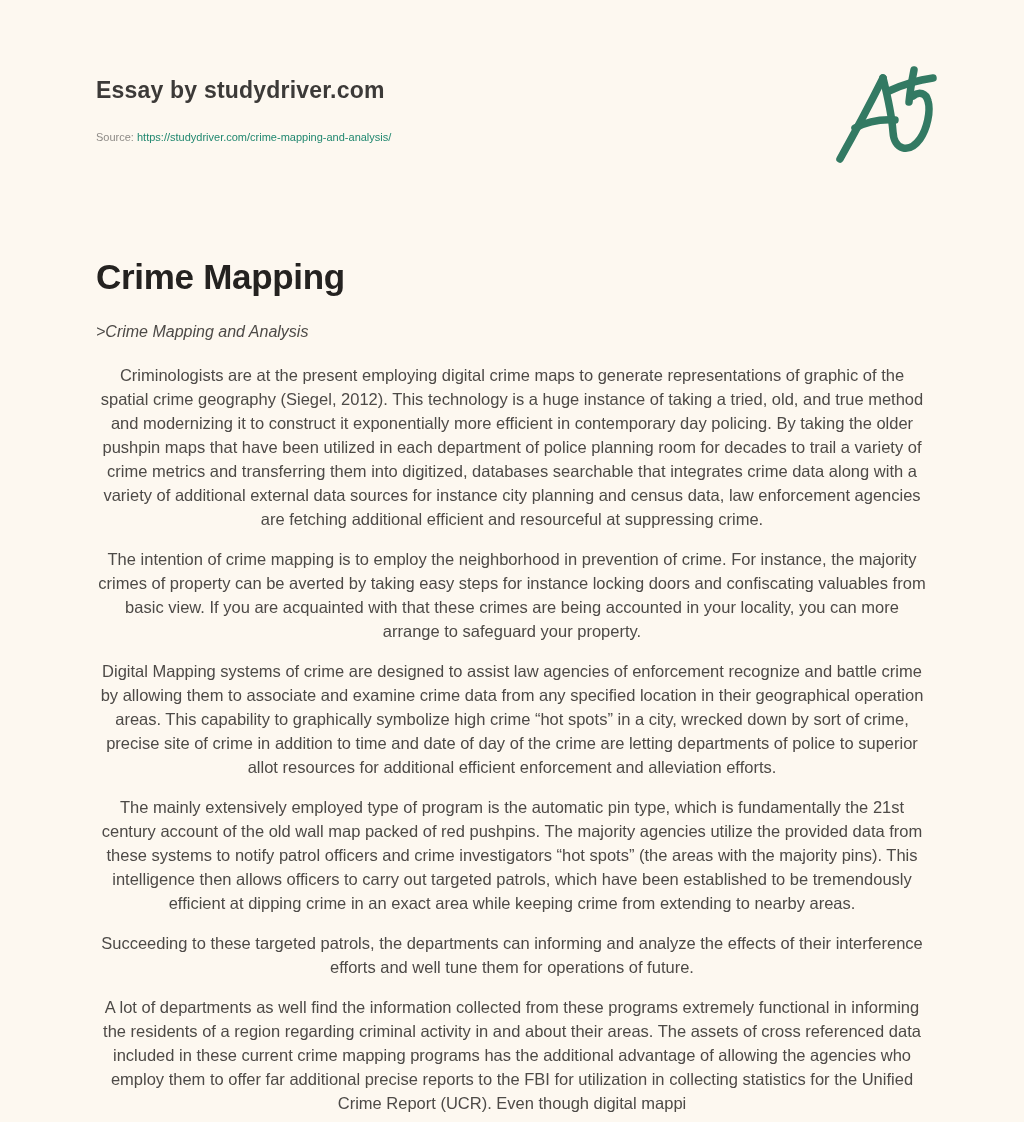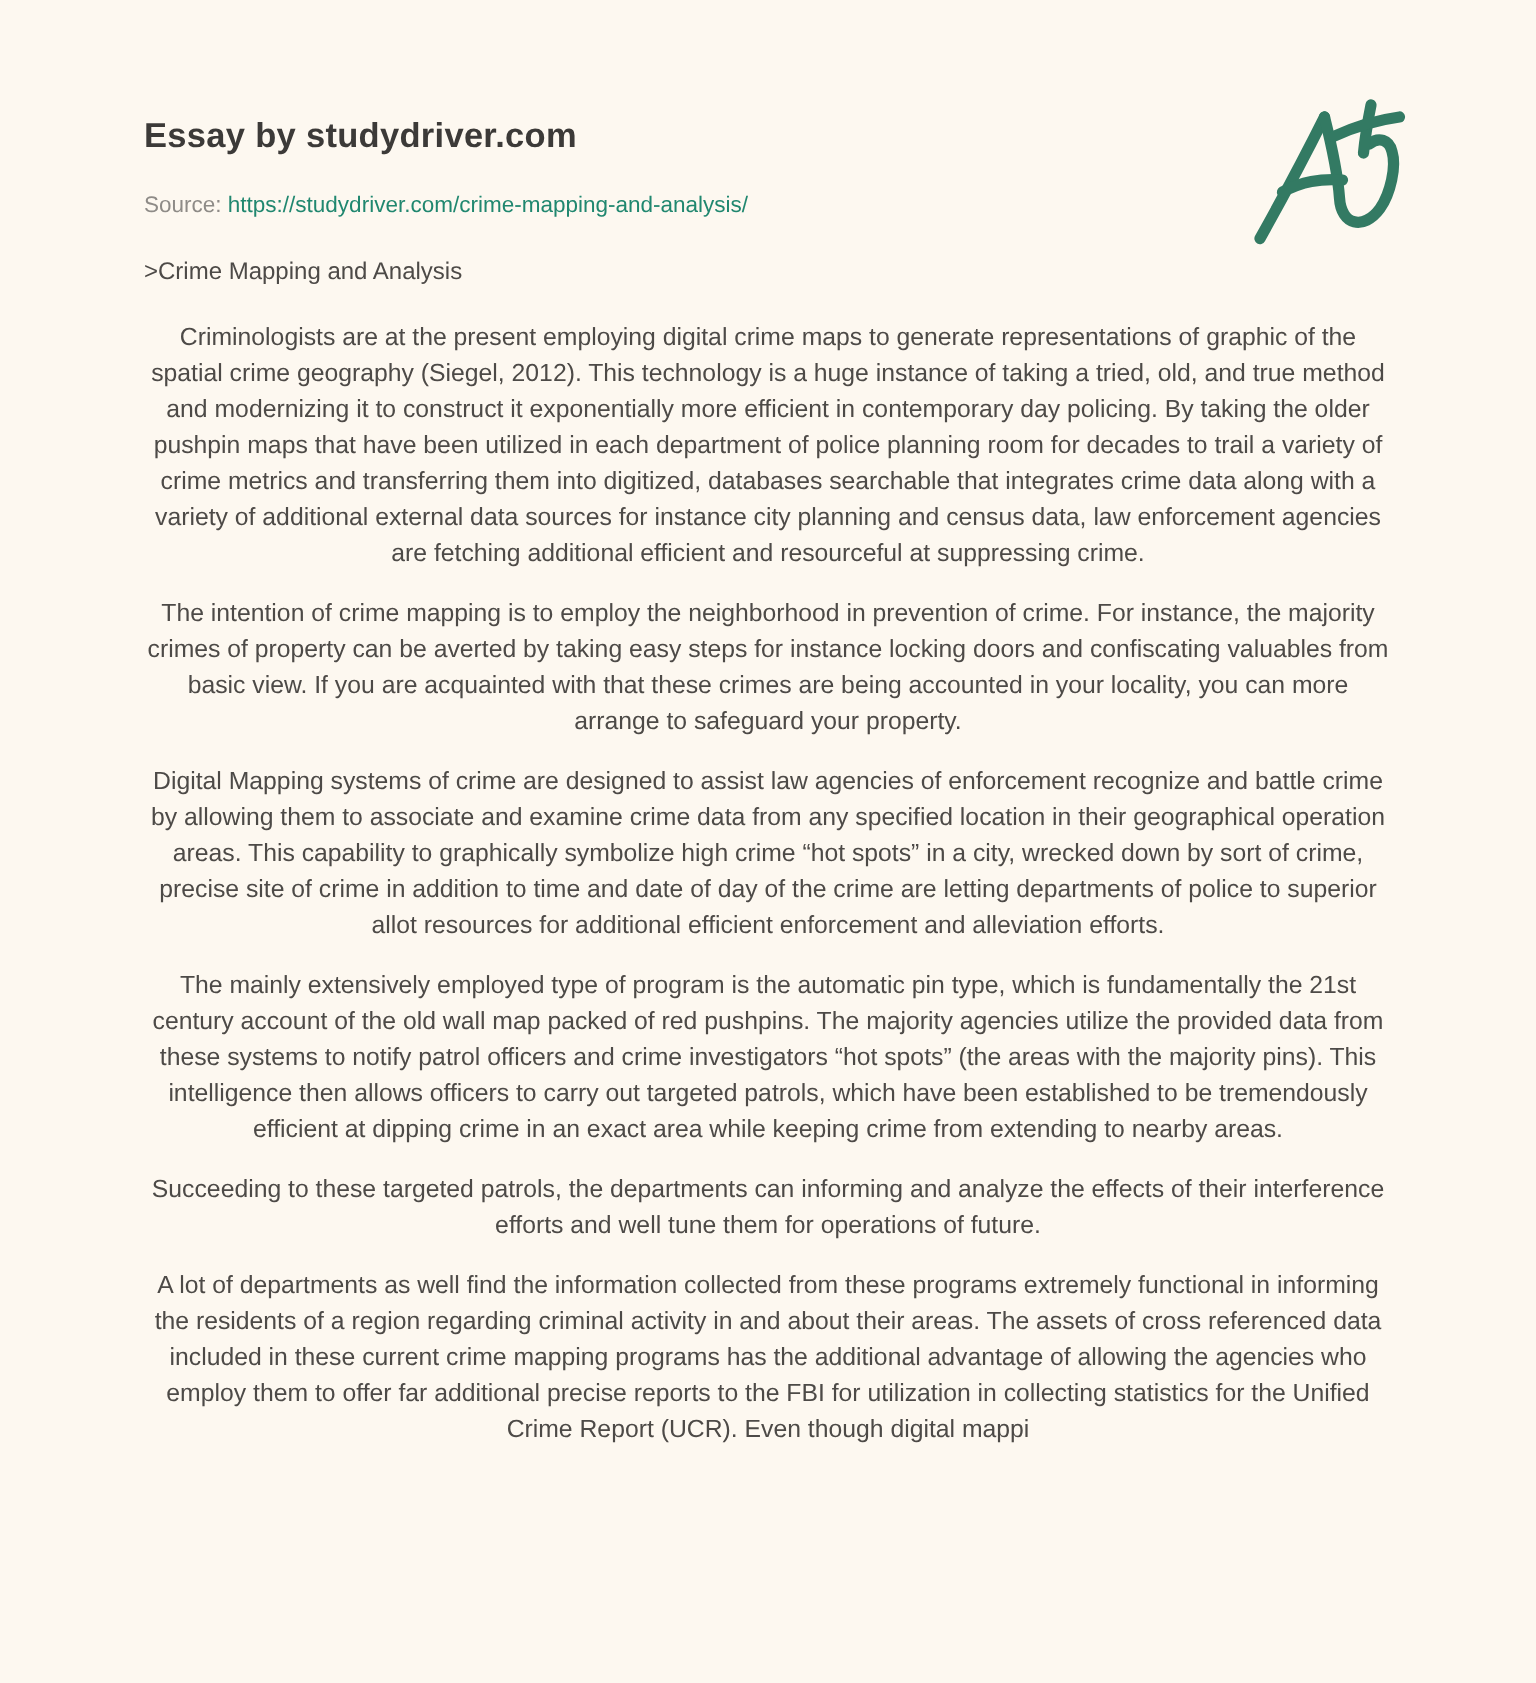--- a/index.html
+++ b/index.html
@@ -20,21 +20,21 @@
   .header h2 {
     margin:0;
     font-size:23px;
     line-height:29px;
     font-weight:700;
     color:#3c3a38;
     letter-spacing:0.2px;
   }
   .source-line {
     margin-top:21px;
-    font-size:15px;
+    font-size:11px;
     line-height:22px;
     color:#8e8b87;
   }
   .source-line a {
     color:#20876f;
     text-decoration:none;
   }
   .logo {
     position:absolute;
     top:-14px;
@@ -48,20 +48,21 @@
     line-height:42px;
     font-weight:700;
     color:#242220;
     letter-spacing:-0.3px;
   }
   .article .subtitle {
     margin:22px 0 19px 0;
     font-size:16px;
     line-height:24px;
     color:#4d4a47;
+    font-style:italic;
   }
   .article p {
     margin:0 0 16px 0;
     font-size:16.5px;
     line-height:24px;
     color:#4d4a47;
     max-width:836px;
     text-align:center;
   }
 </style>
@@ -85,20 +86,21 @@
 
       <path d="M29 66 C42 59 54 57 69 58"></path>
 
       <path d="M88 8 C86 18 84 30 83 40"></path>
 
       <path d="M63 29 C78 22 92 18 107 16"></path>
     </svg>
   </div>
 
   <div class="article">
+    <h1>Crime Mapping</h1>
     <div class="subtitle">&gt;Crime Mapping and Analysis</div>
 
     <p>Criminologists are at the present employing digital crime maps to generate representations of graphic of the spatial crime geography (Siegel, 2012). This technology is a huge instance of taking a tried, old, and true method and modernizing it to construct it exponentially more efficient in contemporary day policing. By taking the older pushpin maps that have been utilized in each department of police planning room for decades to trail a variety of crime metrics and transferring them into digitized, databases searchable that integrates crime data along with a variety of additional external data sources for instance city planning and census data, law enforcement agencies are fetching additional efficient and resourceful at suppressing crime.</p>
     <p>The intention of crime mapping is to employ the neighborhood in prevention of crime. For instance, the majority crimes of property can be averted by taking easy steps for instance locking doors and confiscating valuables from basic view. If you are acquainted with that these crimes are being accounted in your locality, you can more arrange to safeguard your property.</p>
     <p>Digital Mapping systems of crime are designed to assist law agencies of enforcement recognize and battle crime by allowing them to associate and examine crime data from any specified location in their geographical operation areas. This capability to graphically symbolize high crime “hot spots” in a city, wrecked down by sort of crime, precise site of crime in addition to time and date of day of the crime are letting departments of police to superior allot resources for additional efficient enforcement and alleviation efforts.</p>
     <p>The mainly extensively employed type of program is the automatic pin type, which is fundamentally the 21st century account of the old wall map packed of red pushpins. The majority agencies utilize the provided data from these systems to notify patrol officers and crime investigators “hot spots” (the areas with the majority pins). This intelligence then allows officers to carry out targeted patrols, which have been established to be tremendously efficient at dipping crime in an exact area while keeping crime from extending to nearby areas.</p>
     <p>Succeeding to these targeted patrols, the departments can informing and analyze the effects of their interference efforts and well tune them for operations of future.</p>
     <p>A lot of departments as well find the information collected from these programs extremely functional in informing the residents of a region regarding criminal activity in and about their areas. The assets of cross referenced data included in these current crime mapping programs has the additional advantage of allowing the agencies who employ them to offer far additional precise reports to the FBI for utilization in collecting statistics for the Unified Crime Report (UCR). Even though digital mappi</p>
   </div>
 

